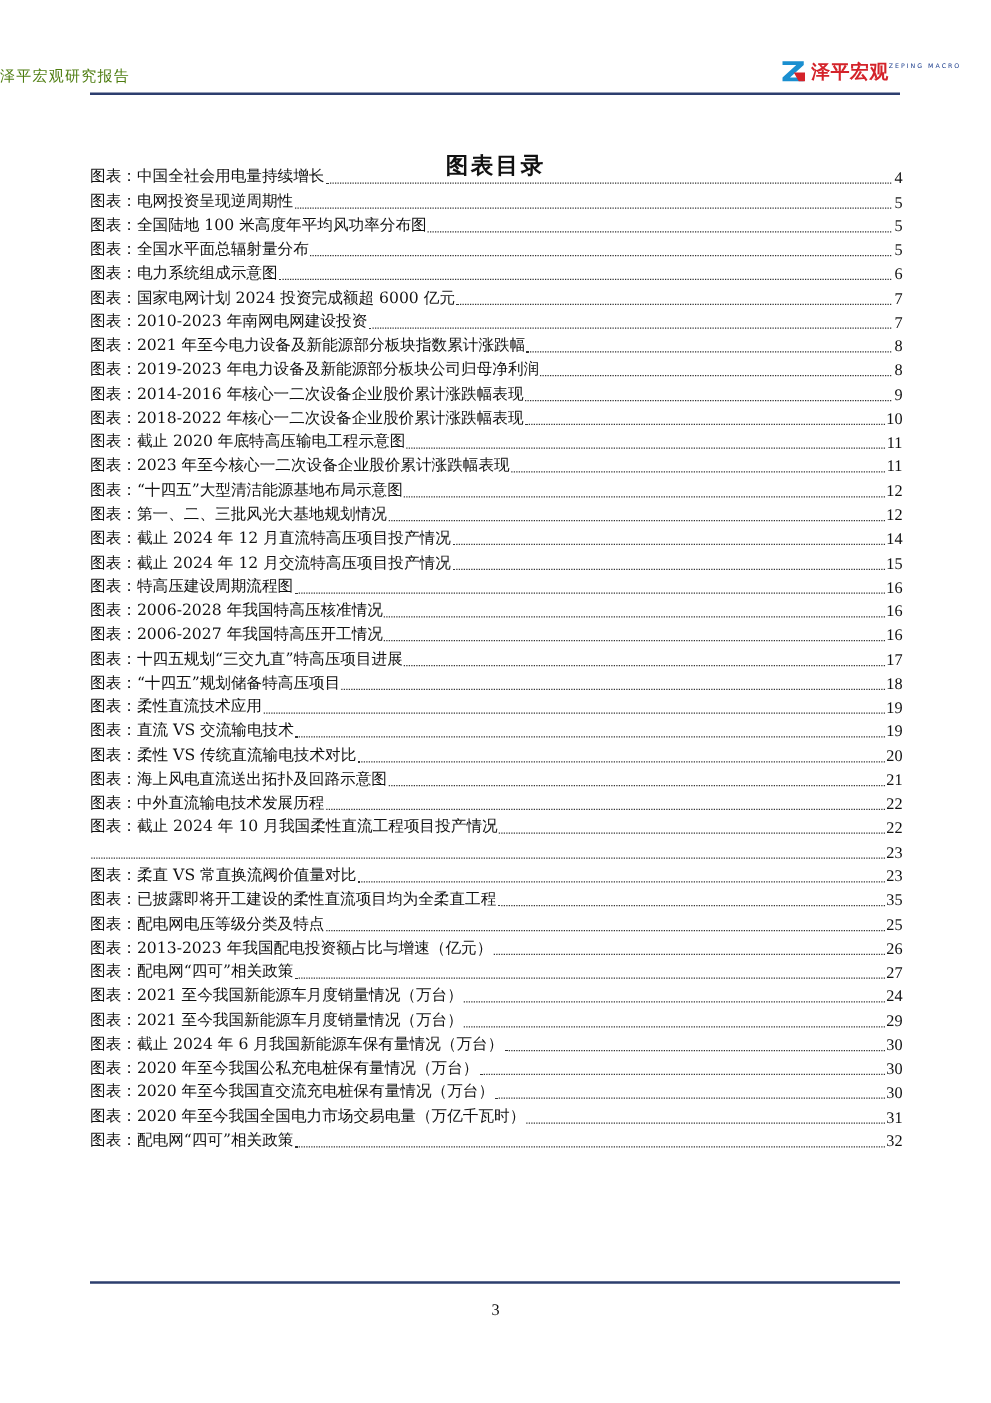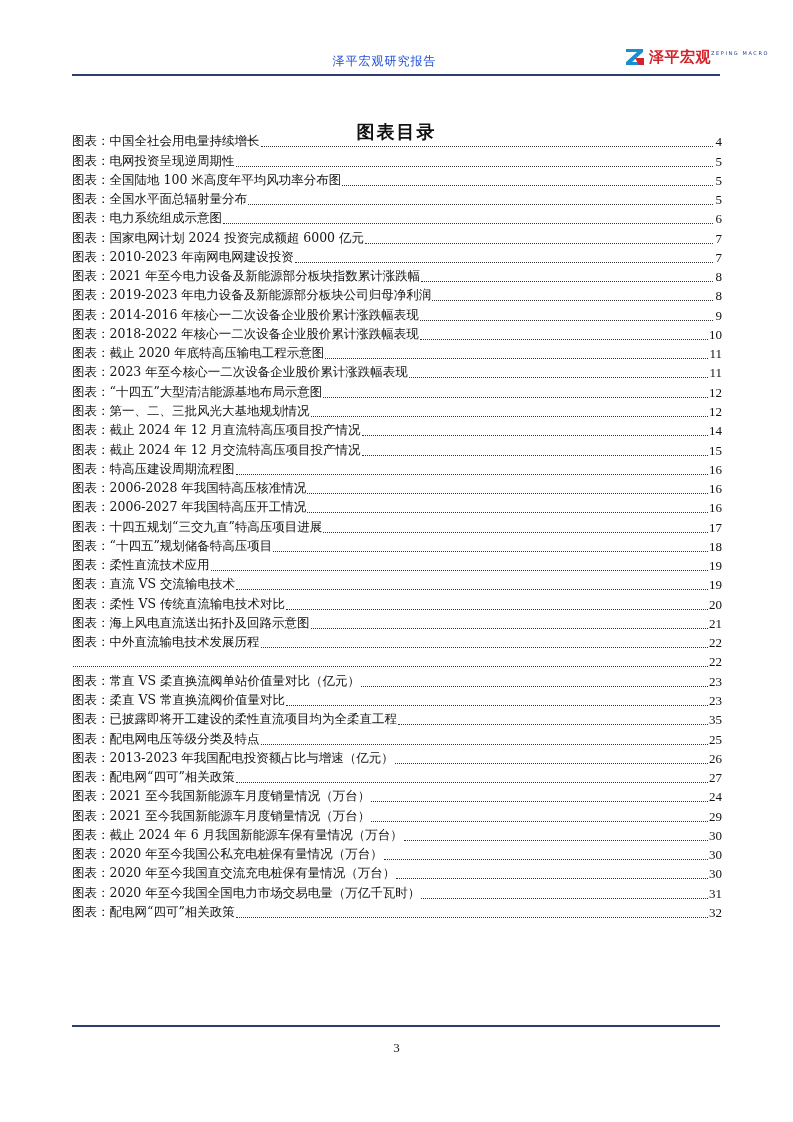--- a/index.html
+++ b/index.html
@@ -1,19 +1,19 @@
 <!DOCTYPE html>
 <html><head>
 <meta charset="utf-8">
 <style>
   html, body { margin: 0; padding: 0; background: #ffffff; }
   body { width: 793px; height: 1122px; position: relative; overflow: hidden;
          font-family: "DejaVu Serif", "Liberation Serif", serif; color: #111; }
-  .header-title { position: absolute; left: 0; width: 769px; top: 53px; text-align: center;
-                  font-size: 12px; color: #1d4ed8; letter-spacing: 1px; }
+  .header-title { position: absolute; left: 0; width: 769px; top: 53px; 
+                  font-size: 12px; color: #4d7c0f; letter-spacing: 1px; }
   .logo { position: absolute; left: 625px; top: 48px; display: flex; align-items: center; }
   .logo-mark { width: 20px; height: 18px; position: relative; margin-right: 4px; }
   .logo-text { display: flex; flex-direction: row; line-height: 1; }
   .logo-cn { color: #d4232a; font-family: "DejaVu Sans", sans-serif; font-weight: bold; font-size: 15px; letter-spacing: 0.5px; }
   .logo-en { color: #1a3c8c; font-family: "DejaVu Sans", sans-serif; font-size: 5px; letter-spacing: 1.6px; margin-top: 1px; }
   .header-rule { position: absolute; left: 72px; width: 648px; top: 74px; height: 2px; background: #2c3e6e; }
   .page-title { position: absolute; left: 0; width: 793px; top: 96px; text-align: center;
                 font-size: 18px; font-weight: bold; letter-spacing: 2px; margin-top: 24px; }
   .toc { position: absolute; left: 72px; width: 650px; top: 131px; }
   .toc-row { display: flex; align-items: flex-end; height: 19.28px; font-size: 12.5px; }
@@ -175,25 +175,25 @@
       <span class="toc-label"><span>图表：</span><span>海上风电直流送出拓扑及回路示意图</span></span>
       <span class="toc-dots"></span>
       <span class="toc-page">21</span>
     </div>
     <div class="toc-row">
       <span class="toc-label"><span>图表：</span><span>中外直流输电技术发展历程</span></span>
       <span class="toc-dots"></span>
       <span class="toc-page">22</span>
     </div>
     <div class="toc-row">
+      <span class="toc-label"><span>图表：</span><span>截止 2024 年 10 月我国柔性直流工程项目投产情况</span></span>
       <span class="toc-dots"></span>
       <span class="toc-page">22</span>
     </div>
     <div class="toc-row">
-      <span class="toc-label"><span>图表：</span><span>常直 VS 柔直换流阀单站价值量对比（亿元）</span></span>
       <span class="toc-dots"></span>
       <span class="toc-page">23</span>
     </div>
     <div class="toc-row">
       <span class="toc-label"><span>图表：</span><span>柔直 VS 常直换流阀价值量对比</span></span>
       <span class="toc-dots"></span>
       <span class="toc-page">23</span>
     </div>
     <div class="toc-row">
       <span class="toc-label"><span>图表：</span><span>已披露即将开工建设的柔性直流项目均为全柔直工程</span></span>

